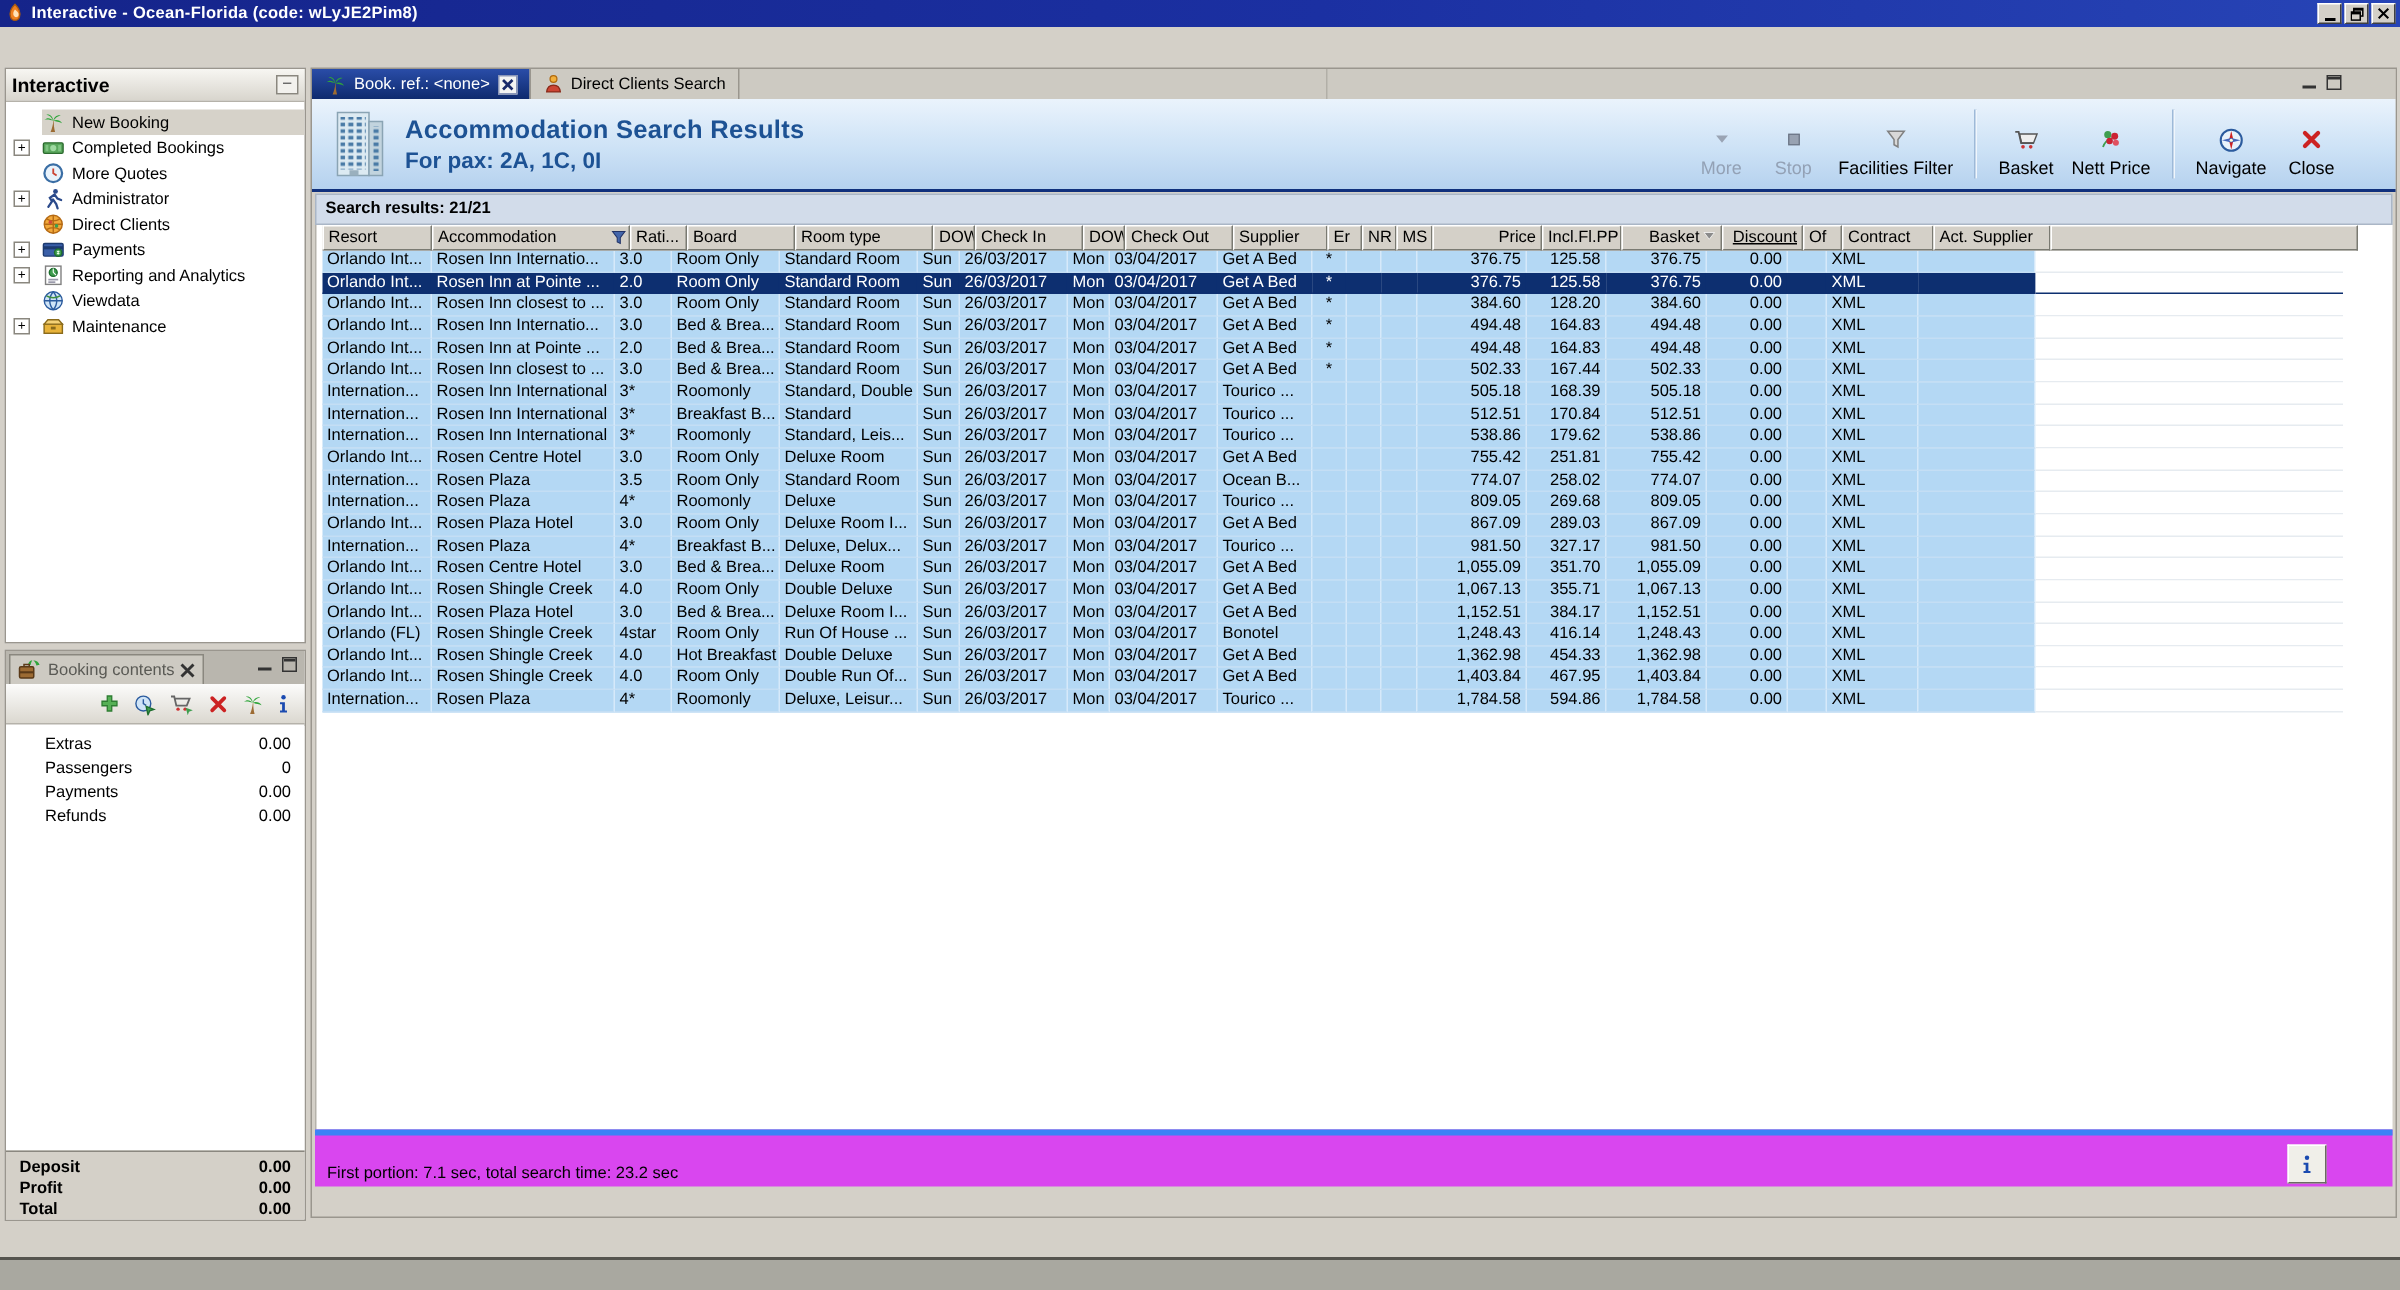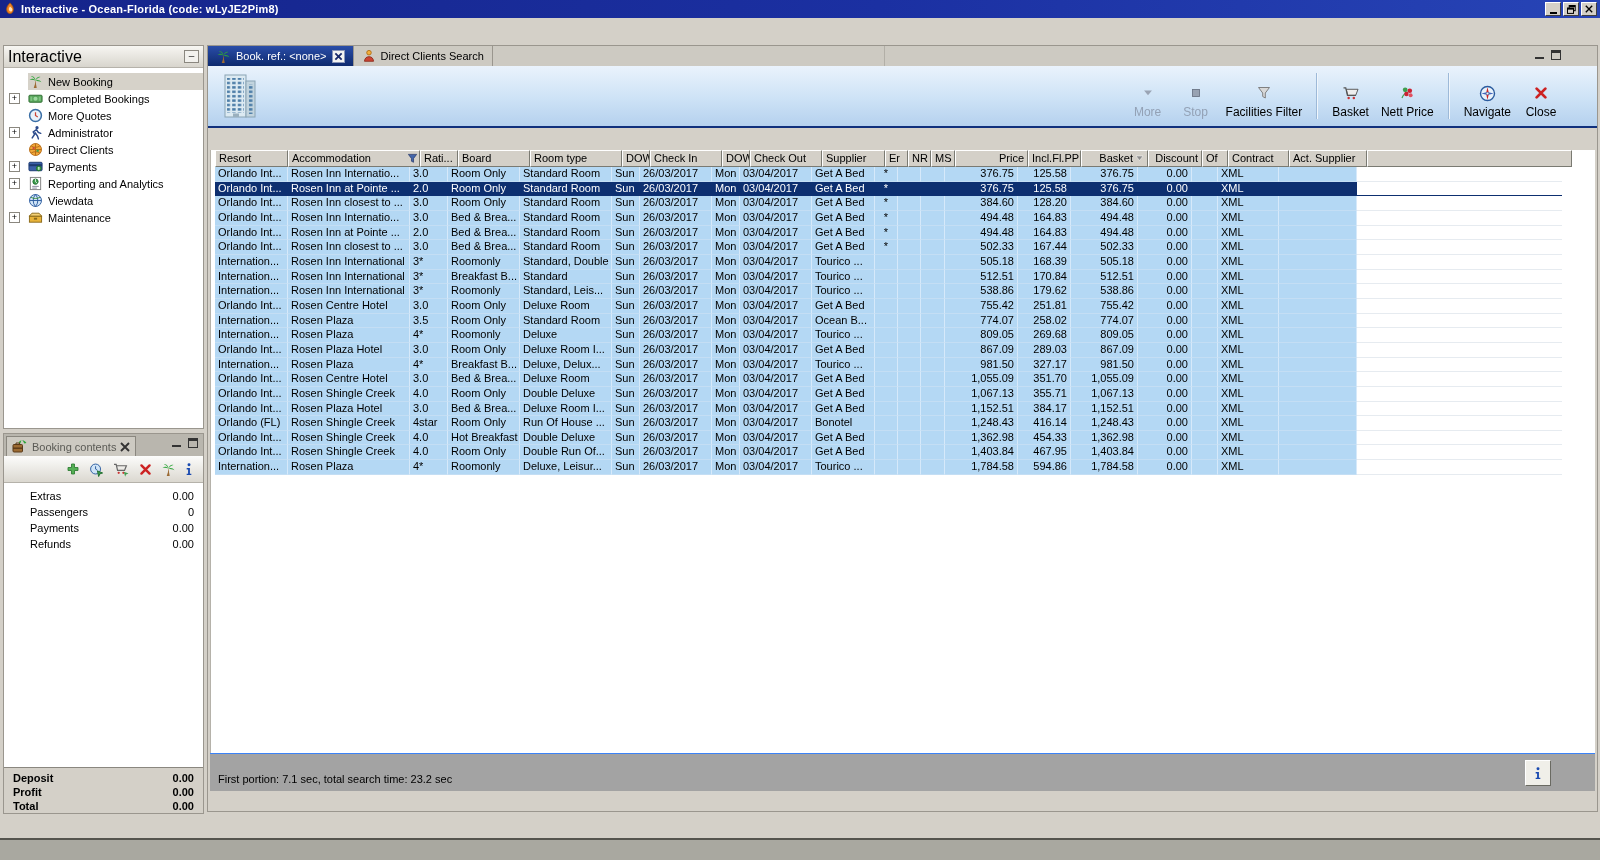--- a/index.html
+++ b/index.html
@@ -15,21 +15,21 @@
 .winbtn{width:16px;height:14px;background:#d4d0c8;border:1px solid;border-color:#fff #404040 #404040 #fff;display:inline-flex;align-items:center;justify-content:center}
 .minbar{width:7px;height:2px;background:#000;margin-top:7px}
 
 
 .menubar{position:absolute;left:0;top:18px;width:100%;height:20px;background:#84fff6;display:flex;align-items:center;padding-left:4px;border-bottom:1px solid #5fd9d0}
 .menu-item{padding:2px 8px}
 
 
 .nav-panel{position:absolute;left:3px;top:45px;width:201px;height:384px;background:#fff;border:1px solid #9a968e}
 .nav-header{height:22px;background:linear-gradient(180deg,#f7f6f2,#d8d5cd);border-bottom:1px solid #b5b2aa;display:flex;align-items:center;padding:0 4px}
-.nav-title{font-weight:normal;font-size:16px}
+.nav-title{font-weight:bold;font-size:13px}
 .collapse-btn{margin-left:auto;width:15px;height:13px;border:1px solid #8a877f;background:#f2f1ed;font-size:10px;line-height:10px;text-align:center;color:#333}
 .tree{padding-top:5px}
 .tree-row{height:17px;display:flex;align-items:center}
 .tree-row.sel{background:linear-gradient(90deg,transparent 24px,#d6d2c9 24px)}
 .expander{width:11px;height:11px;margin-left:5px;border:1px solid #8a877f;background:#fff;font-size:9px;line-height:9px;text-align:center;flex:0 0 11px}
 .expander.hidden{visibility:hidden}
 .tree-row .ic{margin-left:7px;width:16px}
 .tree-label{margin-left:5px;white-space:nowrap}
 
 
@@ -75,21 +75,21 @@
 .hfunnel{position:absolute;right:1px;top:2px}
 .hsort{display:inline-block;margin-left:2px}
 .grow{height:14.67px;white-space:nowrap}
 .gcell{display:inline-block;vertical-align:top;height:14.67px;line-height:13.5px;padding:0 3px;background:#b4d8f4;border-right:1px solid #d6e9fa;border-bottom:1px solid #c4def4;overflow:hidden;font-size:11px;white-space:nowrap}
 .gcell.ar{text-align:right}
 .gcell.ac{text-align:center;padding:0}
 .grow.sel .gcell{background:#0d2f70;color:#fff;border-right-color:#0d2f70;border-bottom-color:#0d2f70}
 .gcell.filler{background:#fff;border-right:none;border-bottom:1px solid #e6ebf0}
 .grow.sel .gcell.filler{background:#fff;color:#000}
 
-.footer-strip{position:absolute;top:707px;left:2px;right:2px;height:38px;background:#a3a3a3;border-top:1px solid #3b82f6}
+.footer-strip{position:absolute;top:707px;left:2px;right:2px;height:38px;background:#d946ef;border-top:4px solid #3b82f6}
 .timing{position:absolute;left:8px;top:19px}
 .info-btn{position:absolute;right:44px;top:6px;width:26px;height:26px;background:#f0efe9;border:1px solid;border-color:#fff #6a6a62 #6a6a62 #fff;display:flex;align-items:center;justify-content:center}
 .bottom-tabs{position:absolute;top:745px;left:2px;right:2px;height:22px;border-top:1px solid #9a968e;display:flex;align-items:flex-start;padding-left:3px;background:#d4d0c8}
 .btab{height:19px;padding:2px 9px;border:1px solid #8a877f;border-top:none;background:#d4d0c8;display:inline-flex;align-items:center}
 .btab.active{background:#1f9e1f;color:#fff;font-weight:bold;border-color:#156e15}
 
 
 .statusbar{position:absolute;left:0;top:815px;width:100%;height:23px;background:#d4d0c8;border-top:1px solid #8a877f;box-shadow:inset 0 1px 0 #f4f3ef;display:flex;align-items:center}
 .sb-spacer{flex:0 0 884px}
 .sb-item{margin-right:22px;color:#1a1a1a}
@@ -389,20 +389,24 @@
                 <rect width="3.4" height="2.4" x="1" y="1" fill="#4a7ba6"></rect>
               </pattern>
             </defs>
             <rect x="5" y="3" width="21" height="42" fill="#dceaf2" stroke="#8aa4b4"></rect>
             <rect x="7" y="6" width="17" height="35" fill="url(#bw)"></rect>
             <rect x="26" y="9" width="9" height="36" fill="#c2d4de" stroke="#8aa4b4"></rect>
             <rect x="27.5" y="12" width="6.5" height="30" fill="url(#bw)"></rect>
             <rect x="13" y="41.5" width="6" height="3.5" fill="#9ab0be"></rect>
           </svg>
         </span>
+      <div class="band-titles">
+        <div class="band-title">Accommodation Search Results</div>
+        <div class="band-subtitle">For pax: 2A, 1C, 0I</div>
+      </div>
       <div class="band-toolbar" id="bandtoolbar">
           <div class="tbtn disabled">
             <span class="ic">
               <svg width="14" height="14" viewBox="0 0 16 16">
                 <path d="M3.5 5h9L8 10.5z" fill="#9aa4b4"></path>
               </svg>
             </span>
             <span class="tlabel">More</span>
           </div>
           <div class="tbtn disabled">
@@ -461,27 +465,28 @@
             <span class="ic">
               <svg width="14" height="14" viewBox="0 0 16 16">
                 <path d="M3 3l10 10M13 3 3 13" stroke="#c22" stroke-width="3.2" stroke-linecap="round"></path>
               </svg>
             </span>
             <span class="tlabel">Close</span>
           </div>
         </div>
     </div>
 
+    <div class="results-bar">Search results: 21/21</div>
 
     <div class="grid-wrap">
       <div class="grid-header" id="gridheader"><span class="hcell" style="width: 73px;"><span>Resort</span></span><span class="hcell" style="width: 132px;"><span>Accommodation</span><span class="hfunnel"><svg width="11" height="11" viewBox="0 0 16 16">
                 <path d="M2 2h12L9.5 8v5.5L6.5 12V8z" fill="#4466aa" stroke="#223366"></path>
               </svg></span></span><span class="hcell" style="width: 38px;"><span>Rati...</span></span><span class="hcell" style="width: 72px;"><span>Board</span></span><span class="hcell" style="width: 92px;"><span>Room type</span></span><span class="hcell" style="width: 28px;"><span>DOW</span></span><span class="hcell" style="width: 72px;"><span>Check In</span></span><span class="hcell" style="width: 28px;"><span>DOW</span></span><span class="hcell" style="width: 72px;"><span>Check Out</span></span><span class="hcell" style="width: 63px;"><span>Supplier</span></span><span class="hcell" style="width: 23px;"><span>Er</span></span><span class="hcell" style="width: 23px;"><span>NR</span></span><span class="hcell" style="width: 24px;"><span>MS</span></span><span class="hcell ar" style="width: 73px;"><span>Price</span></span><span class="hcell ar" style="width: 53px;"><span>Incl.Fl.PP</span></span><span class="hcell ar" style="width: 67px;"><span>Basket</span><span class="hsort"><svg width="9" height="8" viewBox="0 0 9 8">
                 <path d="M1 2h7L4.5 6.5z" fill="#8a8a8a" stroke="#fff" stroke-width=".5"></path>
-              </svg></span></span><span class="hcell ar" style="width: 54px;"><span>Discount</span></span><span class="hcell" style="width: 26px;"><span>Of</span></span><span class="hcell" style="width: 61px;"><span>Contract</span></span><span class="hcell" style="width: 78px;"><span>Act. Supplier</span></span><span class="hcell" style="width: 205px;"></span></div>
+              </svg></span></span><span class="hcell ar" style="width: 54px; text-decoration: underline;"><span>Discount</span></span><span class="hcell" style="width: 26px;"><span>Of</span></span><span class="hcell" style="width: 61px;"><span>Contract</span></span><span class="hcell" style="width: 78px;"><span>Act. Supplier</span></span><span class="hcell" style="width: 205px;"></span></div>
       <div class="grid-body" id="gridbody">
           <div class="grow"><span class="gcell" style="width: 73px;">Orlando Int...</span><span class="gcell" style="width: 122px;">Rosen Inn Internatio...</span><span class="gcell" style="width: 38px;">3.0</span><span class="gcell" style="width: 72px;">Room Only</span><span class="gcell" style="width: 92px;">Standard Room</span><span class="gcell" style="width: 28px;">Sun</span><span class="gcell" style="width: 72px;">26/03/2017</span><span class="gcell" style="width: 28px;">Mon</span><span class="gcell" style="width: 72px;">03/04/2017</span><span class="gcell" style="width: 63px;">Get A Bed</span><span class="gcell ac" style="width: 23px;">*</span><span class="gcell" style="width: 23px;"></span><span class="gcell" style="width: 24px;"></span><span class="gcell ar" style="width: 73px;">376.75</span><span class="gcell ar" style="width: 53px;">125.58</span><span class="gcell ar" style="width: 67px;">376.75</span><span class="gcell ar" style="width: 54px;">0.00</span><span class="gcell" style="width: 26px;"></span><span class="gcell" style="width: 61px;">XML</span><span class="gcell" style="width: 78px;"></span><span class="gcell filler" style="width: 205px;"></span></div>
           <div class="grow sel"><span class="gcell" style="width: 73px;">Orlando Int...</span><span class="gcell" style="width: 122px;">Rosen Inn at Pointe ...</span><span class="gcell" style="width: 38px;">2.0</span><span class="gcell" style="width: 72px;">Room Only</span><span class="gcell" style="width: 92px;">Standard Room</span><span class="gcell" style="width: 28px;">Sun</span><span class="gcell" style="width: 72px;">26/03/2017</span><span class="gcell" style="width: 28px;">Mon</span><span class="gcell" style="width: 72px;">03/04/2017</span><span class="gcell" style="width: 63px;">Get A Bed</span><span class="gcell ac" style="width: 23px;">*</span><span class="gcell" style="width: 23px;"></span><span class="gcell" style="width: 24px;"></span><span class="gcell ar" style="width: 73px;">376.75</span><span class="gcell ar" style="width: 53px;">125.58</span><span class="gcell ar" style="width: 67px;">376.75</span><span class="gcell ar" style="width: 54px;">0.00</span><span class="gcell" style="width: 26px;"></span><span class="gcell" style="width: 61px;">XML</span><span class="gcell" style="width: 78px;"></span><span class="gcell filler" style="width: 205px;"></span></div>
           <div class="grow"><span class="gcell" style="width: 73px;">Orlando Int...</span><span class="gcell" style="width: 122px;">Rosen Inn closest to ...</span><span class="gcell" style="width: 38px;">3.0</span><span class="gcell" style="width: 72px;">Room Only</span><span class="gcell" style="width: 92px;">Standard Room</span><span class="gcell" style="width: 28px;">Sun</span><span class="gcell" style="width: 72px;">26/03/2017</span><span class="gcell" style="width: 28px;">Mon</span><span class="gcell" style="width: 72px;">03/04/2017</span><span class="gcell" style="width: 63px;">Get A Bed</span><span class="gcell ac" style="width: 23px;">*</span><span class="gcell" style="width: 23px;"></span><span class="gcell" style="width: 24px;"></span><span class="gcell ar" style="width: 73px;">384.60</span><span class="gcell ar" style="width: 53px;">128.20</span><span class="gcell ar" style="width: 67px;">384.60</span><span class="gcell ar" style="width: 54px;">0.00</span><span class="gcell" style="width: 26px;"></span><span class="gcell" style="width: 61px;">XML</span><span class="gcell" style="width: 78px;"></span><span class="gcell filler" style="width: 205px;"></span></div>
           <div class="grow"><span class="gcell" style="width: 73px;">Orlando Int...</span><span class="gcell" style="width: 122px;">Rosen Inn Internatio...</span><span class="gcell" style="width: 38px;">3.0</span><span class="gcell" style="width: 72px;">Bed &amp; Brea...</span><span class="gcell" style="width: 92px;">Standard Room</span><span class="gcell" style="width: 28px;">Sun</span><span class="gcell" style="width: 72px;">26/03/2017</span><span class="gcell" style="width: 28px;">Mon</span><span class="gcell" style="width: 72px;">03/04/2017</span><span class="gcell" style="width: 63px;">Get A Bed</span><span class="gcell ac" style="width: 23px;">*</span><span class="gcell" style="width: 23px;"></span><span class="gcell" style="width: 24px;"></span><span class="gcell ar" style="width: 73px;">494.48</span><span class="gcell ar" style="width: 53px;">164.83</span><span class="gcell ar" style="width: 67px;">494.48</span><span class="gcell ar" style="width: 54px;">0.00</span><span class="gcell" style="width: 26px;"></span><span class="gcell" style="width: 61px;">XML</span><span class="gcell" style="width: 78px;"></span><span class="gcell filler" style="width: 205px;"></span></div>
           <div class="grow"><span class="gcell" style="width: 73px;">Orlando Int...</span><span class="gcell" style="width: 122px;">Rosen Inn at Pointe ...</span><span class="gcell" style="width: 38px;">2.0</span><span class="gcell" style="width: 72px;">Bed &amp; Brea...</span><span class="gcell" style="width: 92px;">Standard Room</span><span class="gcell" style="width: 28px;">Sun</span><span class="gcell" style="width: 72px;">26/03/2017</span><span class="gcell" style="width: 28px;">Mon</span><span class="gcell" style="width: 72px;">03/04/2017</span><span class="gcell" style="width: 63px;">Get A Bed</span><span class="gcell ac" style="width: 23px;">*</span><span class="gcell" style="width: 23px;"></span><span class="gcell" style="width: 24px;"></span><span class="gcell ar" style="width: 73px;">494.48</span><span class="gcell ar" style="width: 53px;">164.83</span><span class="gcell ar" style="width: 67px;">494.48</span><span class="gcell ar" style="width: 54px;">0.00</span><span class="gcell" style="width: 26px;"></span><span class="gcell" style="width: 61px;">XML</span><span class="gcell" style="width: 78px;"></span><span class="gcell filler" style="width: 205px;"></span></div>
           <div class="grow"><span class="gcell" style="width: 73px;">Orlando Int...</span><span class="gcell" style="width: 122px;">Rosen Inn closest to ...</span><span class="gcell" style="width: 38px;">3.0</span><span class="gcell" style="width: 72px;">Bed &amp; Brea...</span><span class="gcell" style="width: 92px;">Standard Room</span><span class="gcell" style="width: 28px;">Sun</span><span class="gcell" style="width: 72px;">26/03/2017</span><span class="gcell" style="width: 28px;">Mon</span><span class="gcell" style="width: 72px;">03/04/2017</span><span class="gcell" style="width: 63px;">Get A Bed</span><span class="gcell ac" style="width: 23px;">*</span><span class="gcell" style="width: 23px;"></span><span class="gcell" style="width: 24px;"></span><span class="gcell ar" style="width: 73px;">502.33</span><span class="gcell ar" style="width: 53px;">167.44</span><span class="gcell ar" style="width: 67px;">502.33</span><span class="gcell ar" style="width: 54px;">0.00</span><span class="gcell" style="width: 26px;"></span><span class="gcell" style="width: 61px;">XML</span><span class="gcell" style="width: 78px;"></span><span class="gcell filler" style="width: 205px;"></span></div>
           <div class="grow"><span class="gcell" style="width: 73px;">Internation...</span><span class="gcell" style="width: 122px;">Rosen Inn International</span><span class="gcell" style="width: 38px;">3*</span><span class="gcell" style="width: 72px;">Roomonly</span><span class="gcell" style="width: 92px;">Standard, Double</span><span class="gcell" style="width: 28px;">Sun</span><span class="gcell" style="width: 72px;">26/03/2017</span><span class="gcell" style="width: 28px;">Mon</span><span class="gcell" style="width: 72px;">03/04/2017</span><span class="gcell" style="width: 63px;">Tourico ...</span><span class="gcell ac" style="width: 23px;"></span><span class="gcell" style="width: 23px;"></span><span class="gcell" style="width: 24px;"></span><span class="gcell ar" style="width: 73px;">505.18</span><span class="gcell ar" style="width: 53px;">168.39</span><span class="gcell ar" style="width: 67px;">505.18</span><span class="gcell ar" style="width: 54px;">0.00</span><span class="gcell" style="width: 26px;"></span><span class="gcell" style="width: 61px;">XML</span><span class="gcell" style="width: 78px;"></span><span class="gcell filler" style="width: 205px;"></span></div>
           <div class="grow"><span class="gcell" style="width: 73px;">Internation...</span><span class="gcell" style="width: 122px;">Rosen Inn International</span><span class="gcell" style="width: 38px;">3*</span><span class="gcell" style="width: 72px;">Breakfast B...</span><span class="gcell" style="width: 92px;">Standard</span><span class="gcell" style="width: 28px;">Sun</span><span class="gcell" style="width: 72px;">26/03/2017</span><span class="gcell" style="width: 28px;">Mon</span><span class="gcell" style="width: 72px;">03/04/2017</span><span class="gcell" style="width: 63px;">Tourico ...</span><span class="gcell ac" style="width: 23px;"></span><span class="gcell" style="width: 23px;"></span><span class="gcell" style="width: 24px;"></span><span class="gcell ar" style="width: 73px;">512.51</span><span class="gcell ar" style="width: 53px;">170.84</span><span class="gcell ar" style="width: 67px;">512.51</span><span class="gcell ar" style="width: 54px;">0.00</span><span class="gcell" style="width: 26px;"></span><span class="gcell" style="width: 61px;">XML</span><span class="gcell" style="width: 78px;"></span><span class="gcell filler" style="width: 205px;"></span></div>
           <div class="grow"><span class="gcell" style="width: 73px;">Internation...</span><span class="gcell" style="width: 122px;">Rosen Inn International</span><span class="gcell" style="width: 38px;">3*</span><span class="gcell" style="width: 72px;">Roomonly</span><span class="gcell" style="width: 92px;">Standard, Leis...</span><span class="gcell" style="width: 28px;">Sun</span><span class="gcell" style="width: 72px;">26/03/2017</span><span class="gcell" style="width: 28px;">Mon</span><span class="gcell" style="width: 72px;">03/04/2017</span><span class="gcell" style="width: 63px;">Tourico ...</span><span class="gcell ac" style="width: 23px;"></span><span class="gcell" style="width: 23px;"></span><span class="gcell" style="width: 24px;"></span><span class="gcell ar" style="width: 73px;">538.86</span><span class="gcell ar" style="width: 53px;">179.62</span><span class="gcell ar" style="width: 67px;">538.86</span><span class="gcell ar" style="width: 54px;">0.00</span><span class="gcell" style="width: 26px;"></span><span class="gcell" style="width: 61px;">XML</span><span class="gcell" style="width: 78px;"></span><span class="gcell filler" style="width: 205px;"></span></div>

